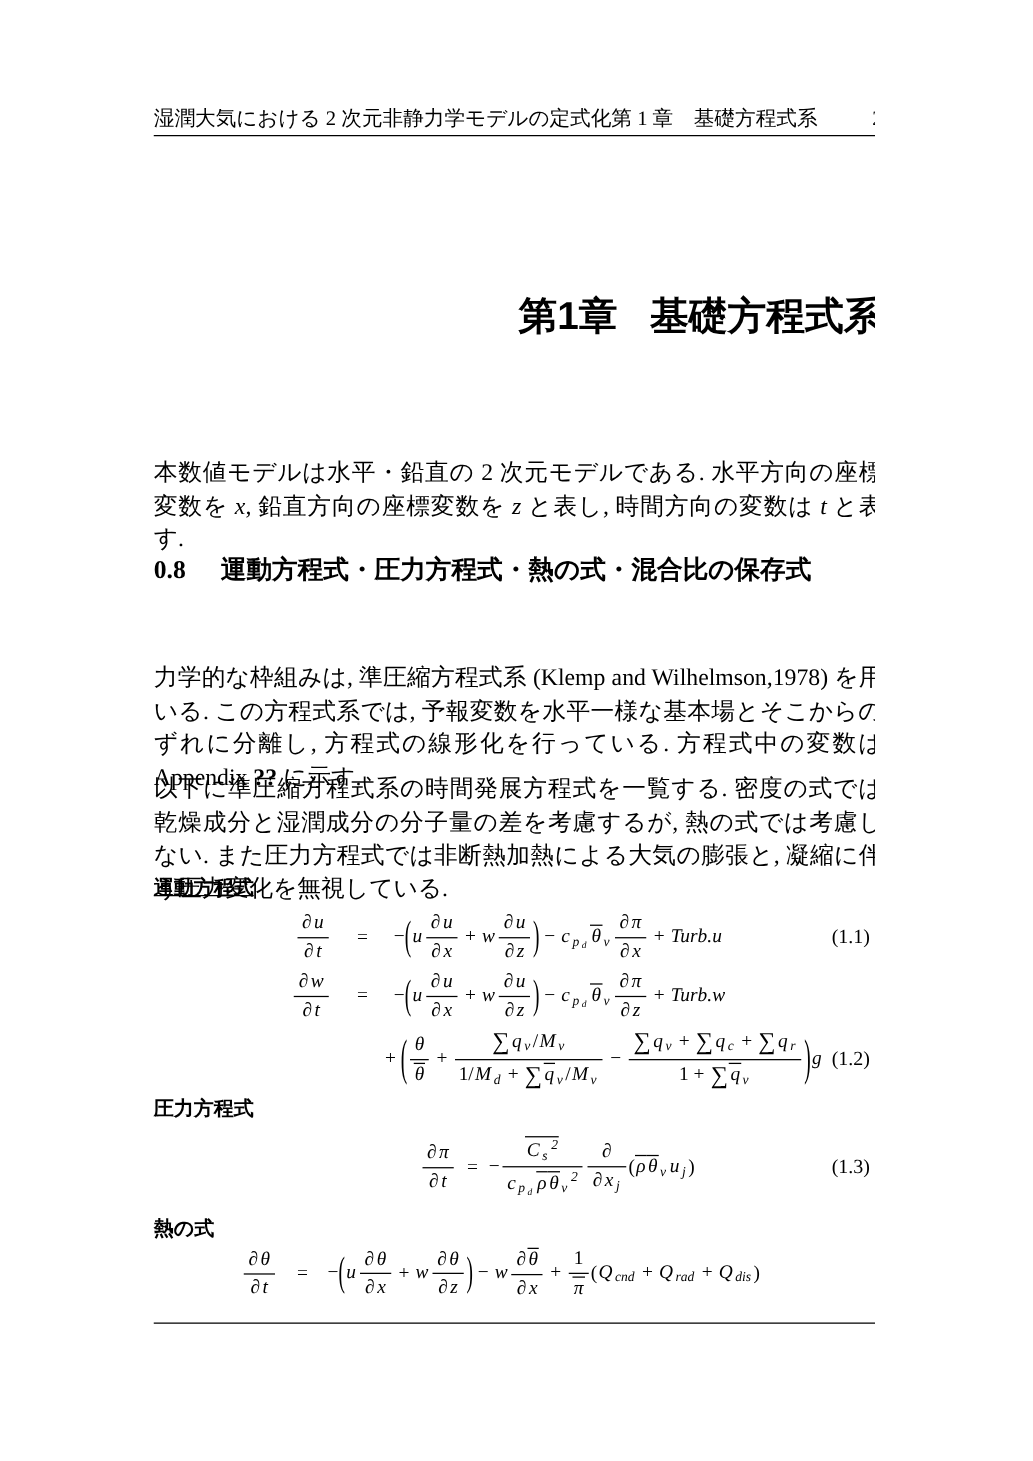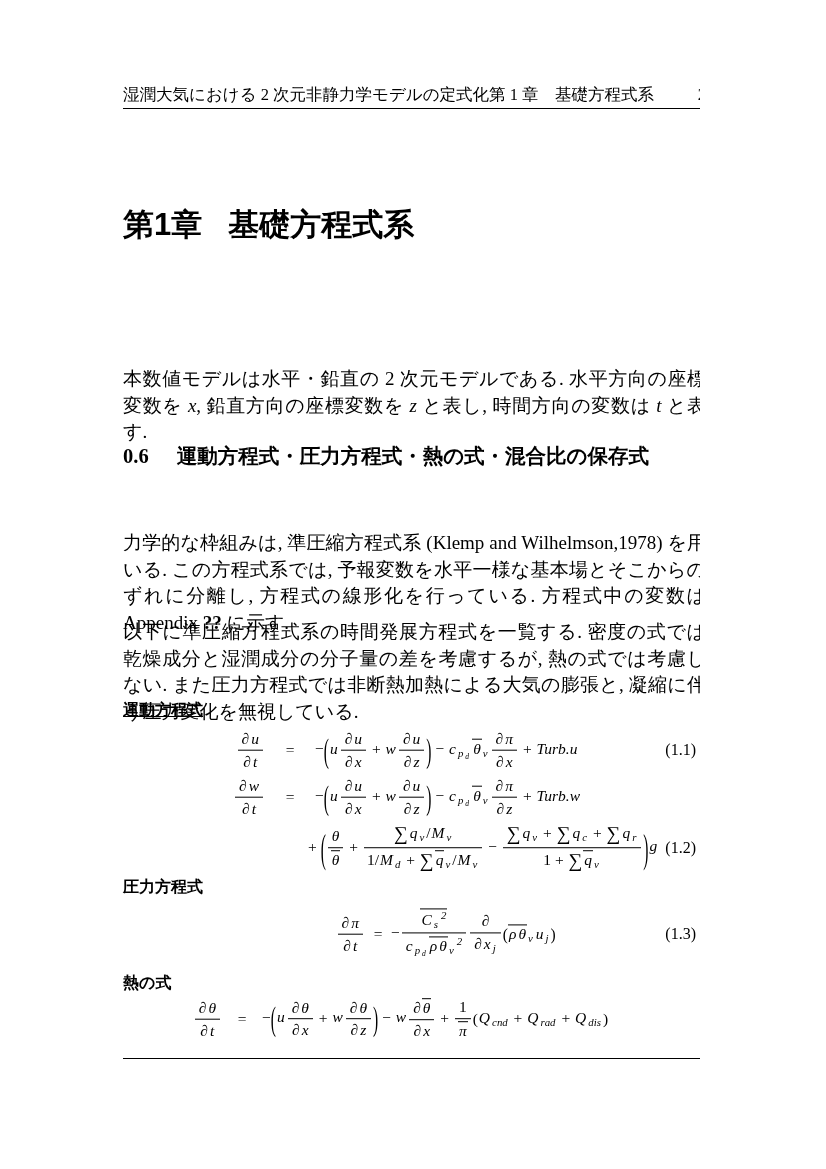--- a/index.html
+++ b/index.html
@@ -13,22 +13,22 @@
   
   .pagehead{top:84px;display:flex;justify-content:space-between;align-items:baseline;
     font-size:16.5px;white-space:nowrap;}
   .rule{border-top:1px solid #000;height:0;}
   .headrule{top:108px;}
   .footrule{top:1058px;}
   .pagefoot{top:1066px;display:flex;justify-content:space-between;align-items:baseline;
     font-size:15.5px;white-space:nowrap;}
 
   
-  .chapterhead{top:206px;font-weight:bold;font-size:31px;
-    font-family:"Liberation Sans","DejaVu Sans",sans-serif;line-height:1.2;}
+  .chapterhead{top:234px;font-weight:bold;font-size:31px;
+    font-family:"Liberation Sans","DejaVu Sans",sans-serif;line-height:1.2;text-align:right;}
   .chapterhead .chnum{margin-right:26px;}
   .sectionhead{top:444px;font-weight:bold;font-size:20.5px;line-height:1.2;}
   .sectionhead .secnum{font-family:"Liberation Serif","DejaVu Serif",serif;margin-right:28px;}
   .sectionhead .sectitle{font-family:"Liberation Sans","DejaVu Sans",sans-serif;}
 
   
   .para{font-size:19px;line-height:26.5px;text-align:justify;}
   .p-intro{top:347px;}
   .p-frame{top:511px;}
   .p-over{top:600px;}
@@ -93,21 +93,21 @@
     </div>
     <div class="blk rule headrule"></div>
 
     <div class="blk chapterhead">
       <span class="chnum">第1章</span><span>基礎方程式系</span>
     </div>
 
     <p class="blk para p-intro"><span>本数値モデルは水平・鉛直の 2 次元モデルである. 水平方向の座標変数を </span><span class="seg-i">x</span><span>, 鉛直方向の座標変数を </span><span class="seg-i">z</span><span> と表し, 時間方向の変数は </span><span class="seg-i">t</span><span> と表す.</span></p>
 
     <div class="blk sectionhead">
-      <span class="secnum">0.6</span><span class="sectitle">運動方程式・圧力方程式・熱の式・混合比の保存式</span>
+      <span class="secnum">0.8</span><span class="sectitle">運動方程式・圧力方程式・熱の式・混合比の保存式</span>
     </div>
 
     <p class="blk para p-frame"><span>力学的な枠組みは, 準圧縮方程式系 (Klemp and Wilhelmson,1978) を用いる. この方程式系では, 予報変数を水平一様な基本場とそこからのずれに分離し, 方程式の線形化を行っている. 方程式中の変数は Appendix </span><span class="seg-b">??</span><span> に示す.</span></p>
     <p class="blk para p-over"><span>以下に準圧縮方程式系の時間発展方程式を一覧する. 密度の式では乾燥成分と湿潤成分の分子量の差を考慮するが, 熱の式では考慮しない. また圧力方程式では非断熱加熱による大気の膨張と, 凝縮に伴う圧力変化を無視している.</span></p>
 
     <div class="blk eqlabel lbl-motion">運動方程式</div>
 
     <div class="eqline g1 eq-11">
       <span class="eq-lhs math"><span class="mfrac"><span class="mnum"><span class="mi">∂</span><span class="mi">u</span></span><span class="mden"><span class="mi">∂</span><span class="mi">t</span></span></span></span>
       <span class="eq-rel math">=</span>

